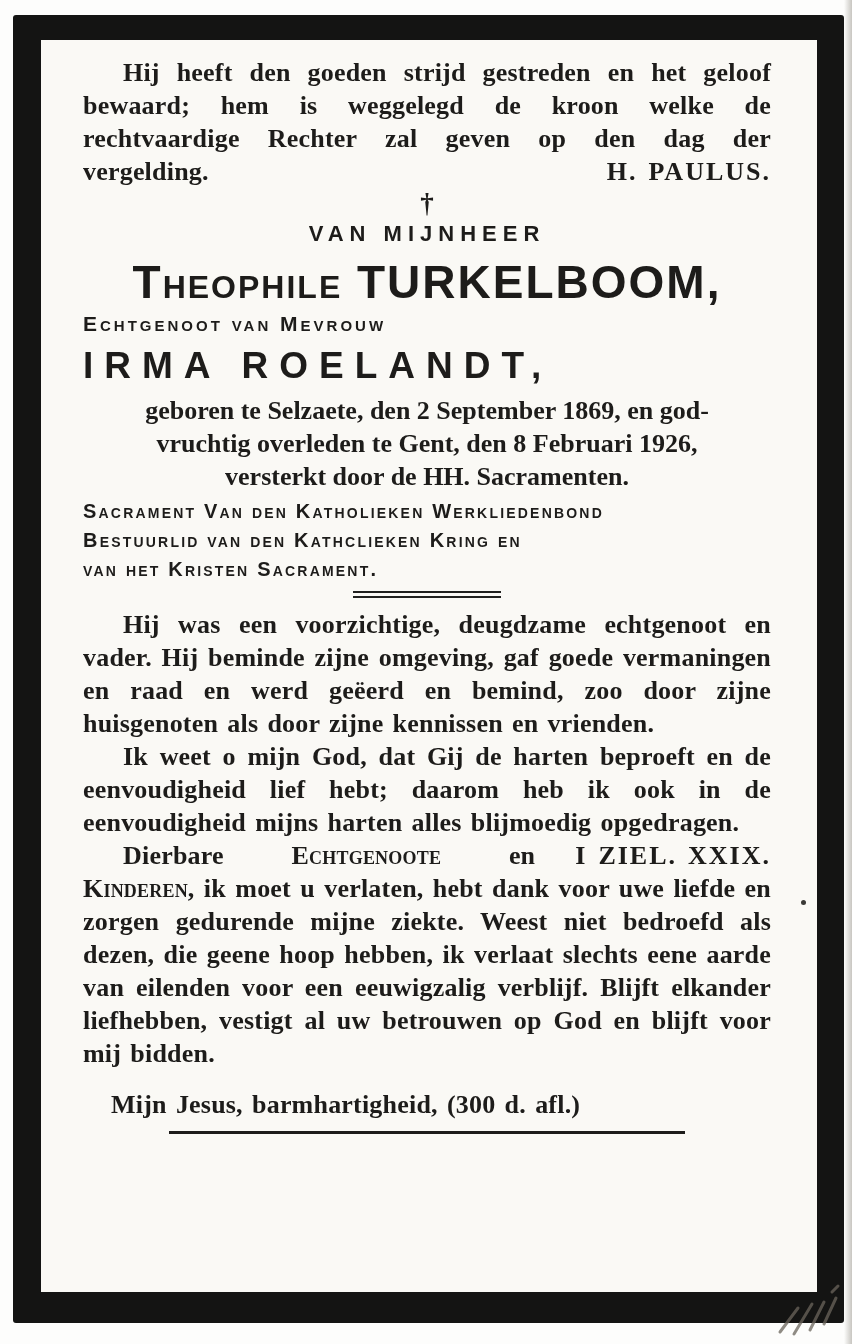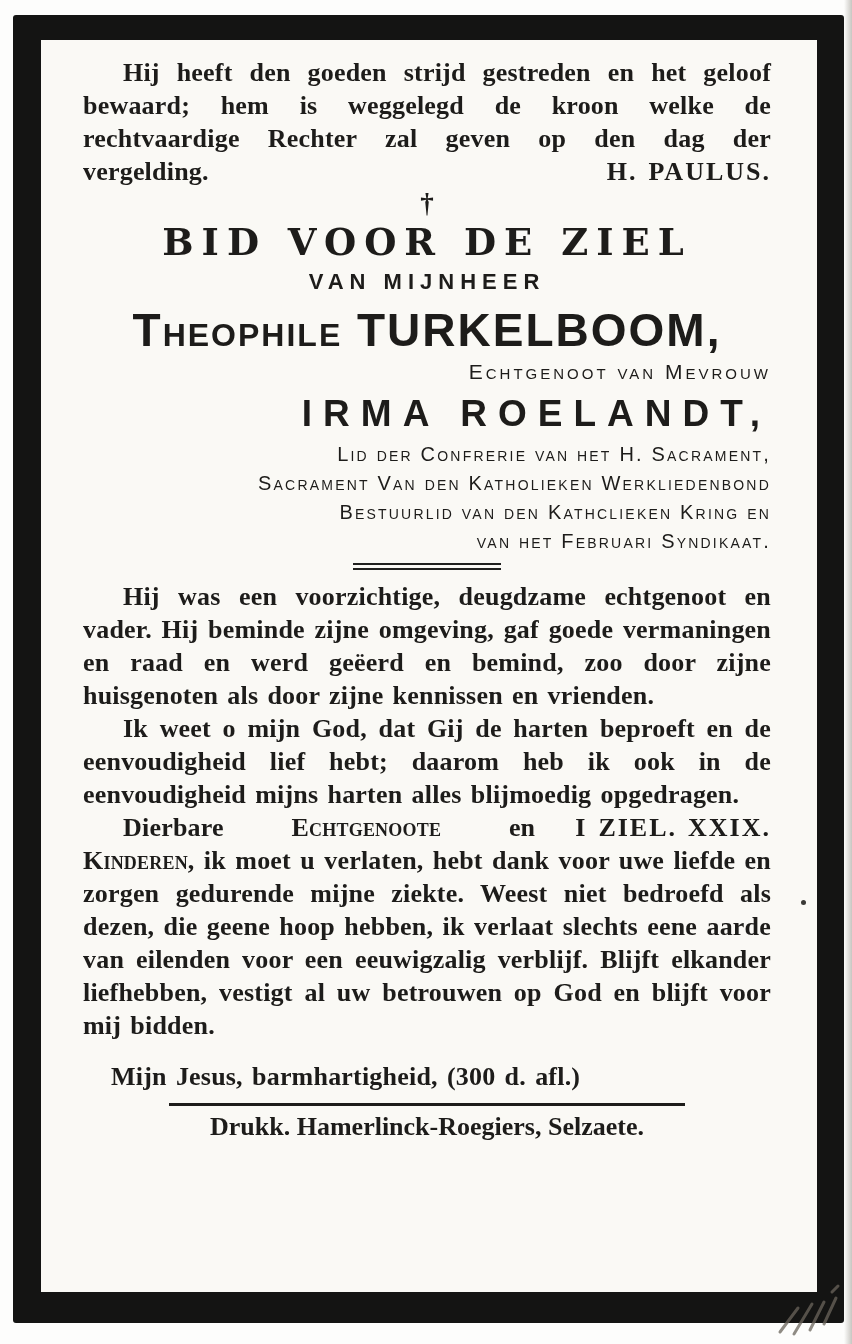--- a/index.html
+++ b/index.html
@@ -69,23 +69,23 @@
     text-align: center;
     font-family: "DejaVu Serif", serif;
     font-size: 37px;
     font-weight: bold;
     letter-spacing: 8px;
     line-height: 44px;
     margin: 4px 0 0 0;
   }
   .sc-sans {
     font-family: "Liberation Sans", sans-serif;
-    font-weight: normal;
+    font-weight: bold;
     font-variant: small-caps;
-    text-align: right;
+    text-align: left;
     white-space: nowrap;
   }
   .subtitle {
     font-family: "Liberation Sans", sans-serif;
     font-weight: bold;
     font-size: 22px;
     letter-spacing: 6px;
     text-align: center;
     line-height: 24px;
     margin-top: 6px;
@@ -105,21 +105,21 @@
     font-size: 21px;
     letter-spacing: 3px;
     line-height: 24px;
     margin-top: 4px;
   }
   .spouse {
     font-family: "Liberation Sans", sans-serif;
     font-weight: bold;
     font-size: 37px;
     letter-spacing: 11px;
-    text-align: right;
+    text-align: left;
     line-height: 44px;
     margin: 8px 0 0 0;
     white-space: nowrap;
   }
   .dates {
     text-align: center;
     font-size: 26px;
     font-weight: bold;
     line-height: 33px;
     margin-top: 6px;
@@ -179,53 +179,55 @@
   <div class="frame">
     <div class="content">
 
       <p class="body-text justify indent">
         <span>Hij heeft den goeden strijd gestreden en het geloof bewaard; hem is weggelegd de kroon welke de rechtvaardige Rechter zal geven op den dag der vergelding.</span>
         <span class="attr">H. PAULUS.</span>
       </p>
 
       <div class="cross">†</div>
 
-      <h1 class="title">BID VOOR DE ZIEL</h1>
 
       <div class="subtitle">VAN MIJNHEER</div>
 
       <h2 class="name">Theophile TURKELBOOM,</h2>
 
       <div class="sc-sans relation">Echtgenoot van Mevrouw</div>
 
       <h3 class="spouse">IRMA ROELANDT,</h3>
 
+      <div class="dates">
+        <div>geboren te Selzaete, den 2 September 1869, en god-</div>
+        <div>vruchtig overleden te Gent, den 8 Februari 1926,</div>
+        <div>versterkt door de HH. Sacramenten.</div>
+      </div>
 
       <div class="memberships">
-        <div class="sc-sans m-line">Lid der Confrerie van het H. Sacrament,</div>
         <div class="sc-sans m-line">Sacrament Van den Katholieken Werkliedenbond</div>
         <div class="sc-sans m-line">Bestuurlid van den Kathclieken Kring en</div>
-        <div class="sc-sans m-line">van het Februari Syndikaat.</div>
+        <div class="sc-sans m-line">van het Kristen Sacrament.</div>
       </div>
 
       <div class="divider"></div>
 
       <p class="body-text justify indent para">Hij was een voorzichtige, deugdzame echtgenoot en vader. Hij beminde zijne omgeving, gaf goede vermaningen en raad en werd geëerd en bemind, zoo door zijne huisgenoten als door zijne kennissen en vrienden.</p>
 
       <p class="body-text justify indent para2">
         <span>Ik weet o mijn God, dat Gij de harten beproeft en de eenvoudigheid lief hebt; daarom heb ik ook in de eenvoudigheid mijns harten alles blijmoedig opgedragen.</span>
         <span class="attr">I ZIEL. XXIX.</span>
       </p>
 
       <p class="body-text justify indent para2"><span>Dierbare </span><span class="sc-serif">Echtgenoote</span><span> en </span><span class="sc-serif">Kinderen</span><span>, ik moet u verlaten, hebt dank voor uwe liefde en zorgen gedurende mijne ziekte. Weest niet bedroefd als dezen, die geene hoop hebben, ik verlaat slechts eene aarde van eilenden voor een eeuwigzalig verblijf. Blijft elkander liefhebben, vestigt al uw betrouwen op God en blijft voor mij bidden.</span></p>
 
       <p class="body-text prayer">Mijn Jesus, barmhartigheid, (300 d. afl.)</p>
 
       <div class="printer-rule"></div>
-      <div class="printer">Drukk. Hamerlinck-Roegiers, Selzaete.</div>
 
     </div>
   </div>
 
   <span class="speck" style="left:801px; top:900px;"></span>
 
   <svg class="scribble" width="78" height="64" viewBox="0 0 78 64">
     <path d="M8 58 L26 34 M22 60 L40 30 M38 56 L52 28 M52 50 L64 24 M60 18 L66 12" stroke="#6b655c" stroke-width="3" fill="none" stroke-linecap="round"></path>
   </svg>
 </div>

